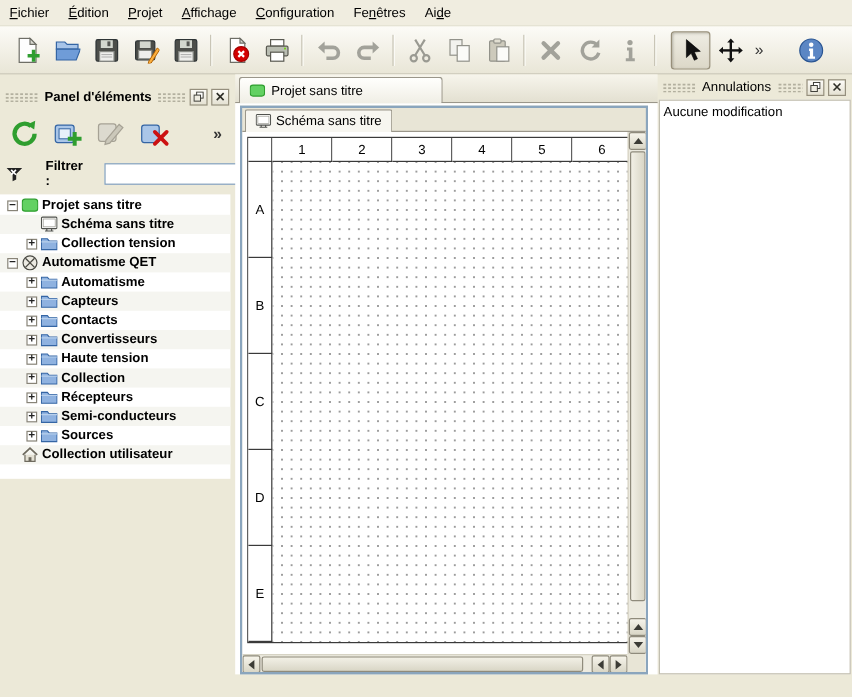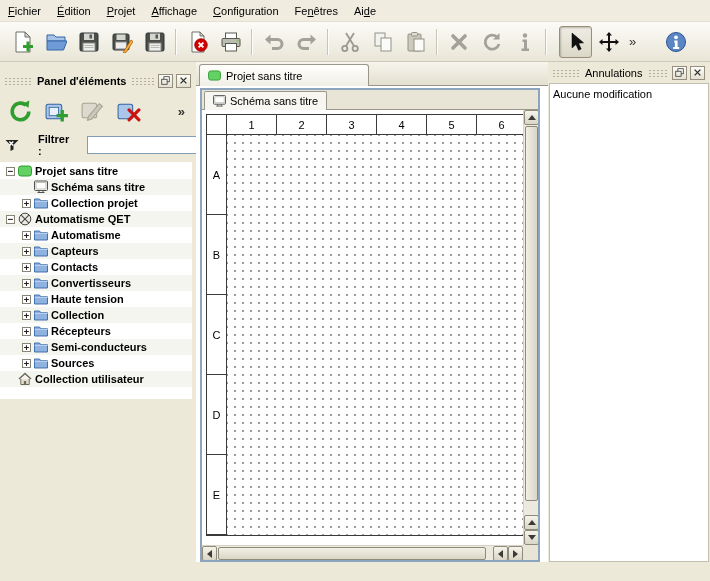--- a/index.html
+++ b/index.html
@@ -392,21 +392,21 @@
         </div>
         <div class="trow">
           <span class="tindent" style="width: 16px;"></span>
           <span class="expander">+</span>
           <span class="icon ticon">
             <svg viewBox="0 0 14 12">
               <path d="M0.5 2h5l1.5 1.8h6.5V11H0.5z" fill="#8fb2e0" stroke="#3465a4" stroke-width="0.9"></path>
               <path d="M0.5 4.5h13" stroke="#b8d0ec" stroke-width="1"></path>
             </svg>
           </span>
-          <span class="tlabel">Collection projet</span>
+          <span class="tlabel">Collection tension</span>
         </div>
         <div class="trow">
           <span class="tindent" style="width: 0px;"></span>
           <span class="expander">−</span>
           <span class="icon ticon">
             <svg viewBox="0 0 14 14">
               <circle cx="7" cy="7" r="5.8" fill="#eceae2" stroke="#4a4a44"></circle>
               <path d="M3.2 3.2l7.6 7.6M10.8 3.2l-7.6 7.6" stroke="#4a4a44" stroke-width="1.1"></path>
             </svg>
           </span>

